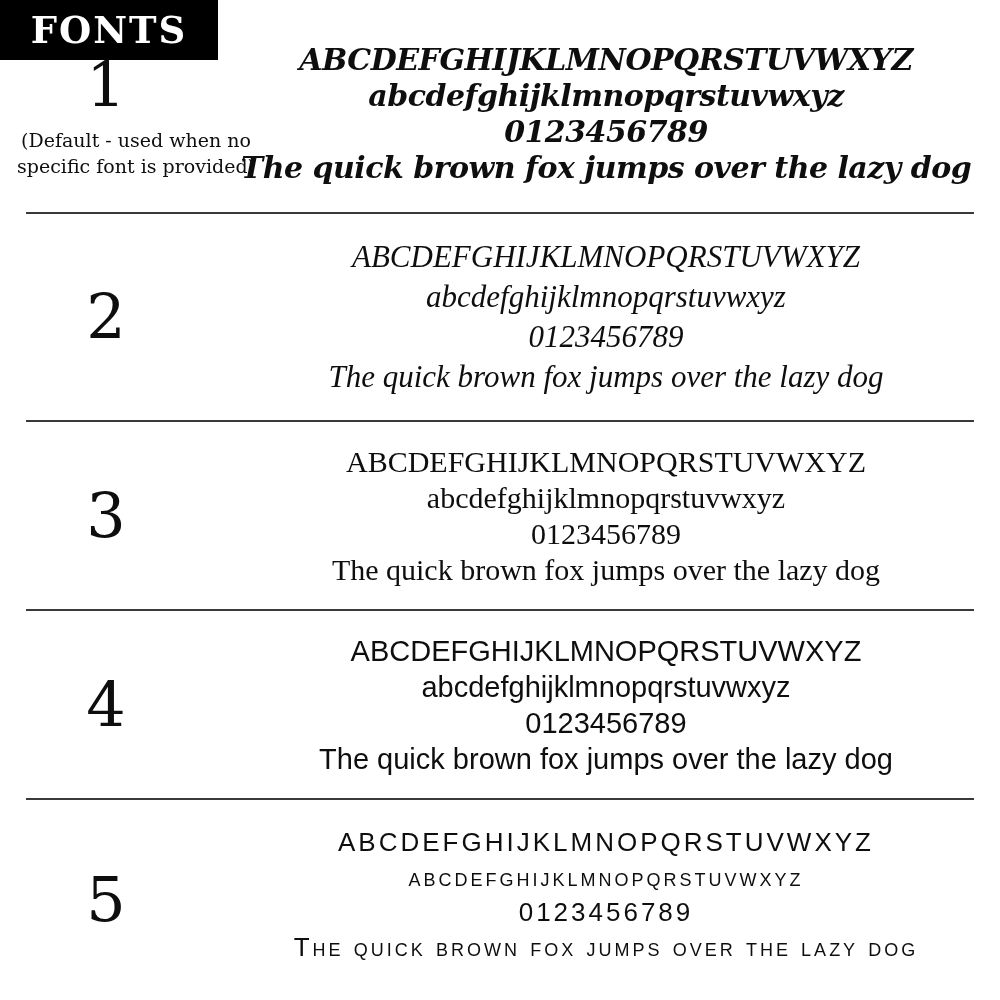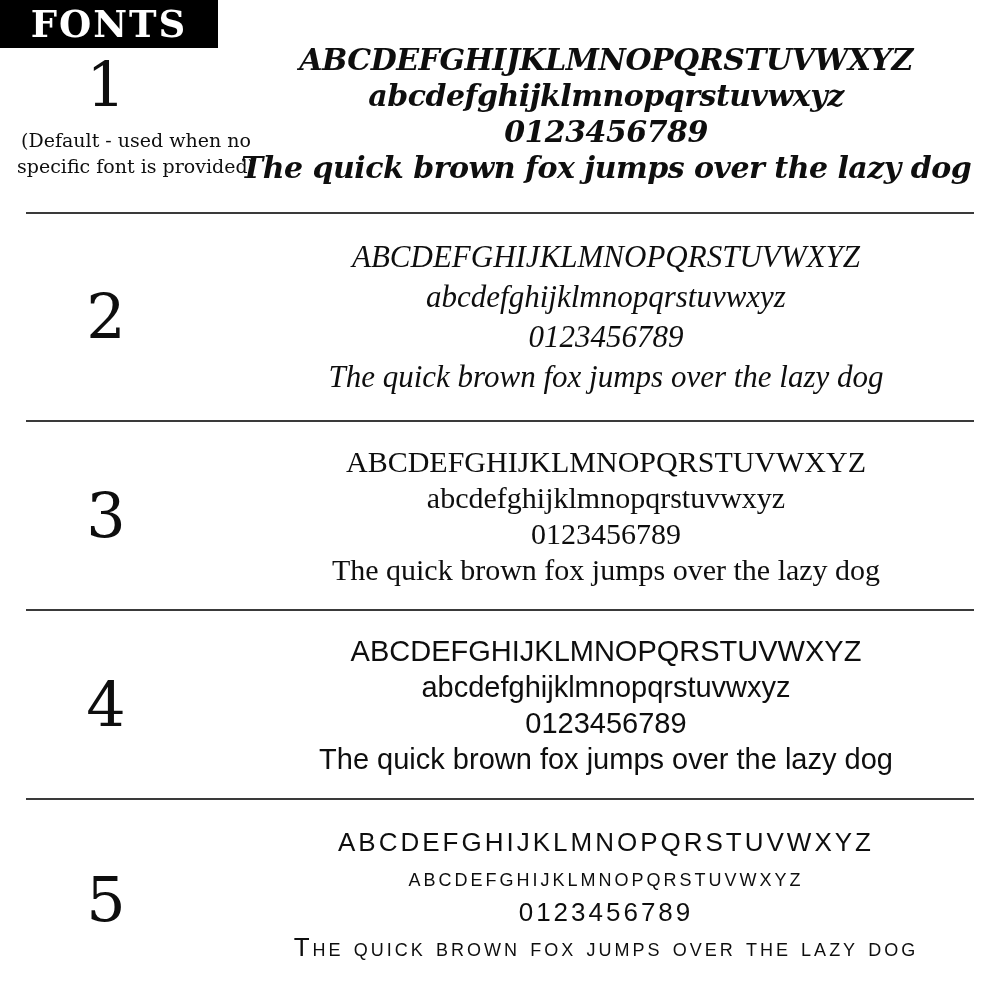--- a/index.html
+++ b/index.html
@@ -10,21 +10,21 @@
     color:#0e0e0e;
     font-family:"Liberation Serif", serif;
     overflow:hidden;
     position:relative;
   }
   .sheet { width:1000px; height:1000px; display:flex; flex-direction:column; }
 
   
   .header-badge {
     position:absolute; top:0; left:0;
-    width:218px; height:48px;
+    width:218px; height:60px;
     background:#000000; color:#ffffff;
     display:flex; align-items:center; justify-content:center;
     font-family:"DejaVu Serif", serif;
     font-weight:700; font-size:37px; letter-spacing:2px;
     z-index:2;
   }
 
   
   .font-row { display:flex; width:100%; }
   .row-1 { height:212px; }

